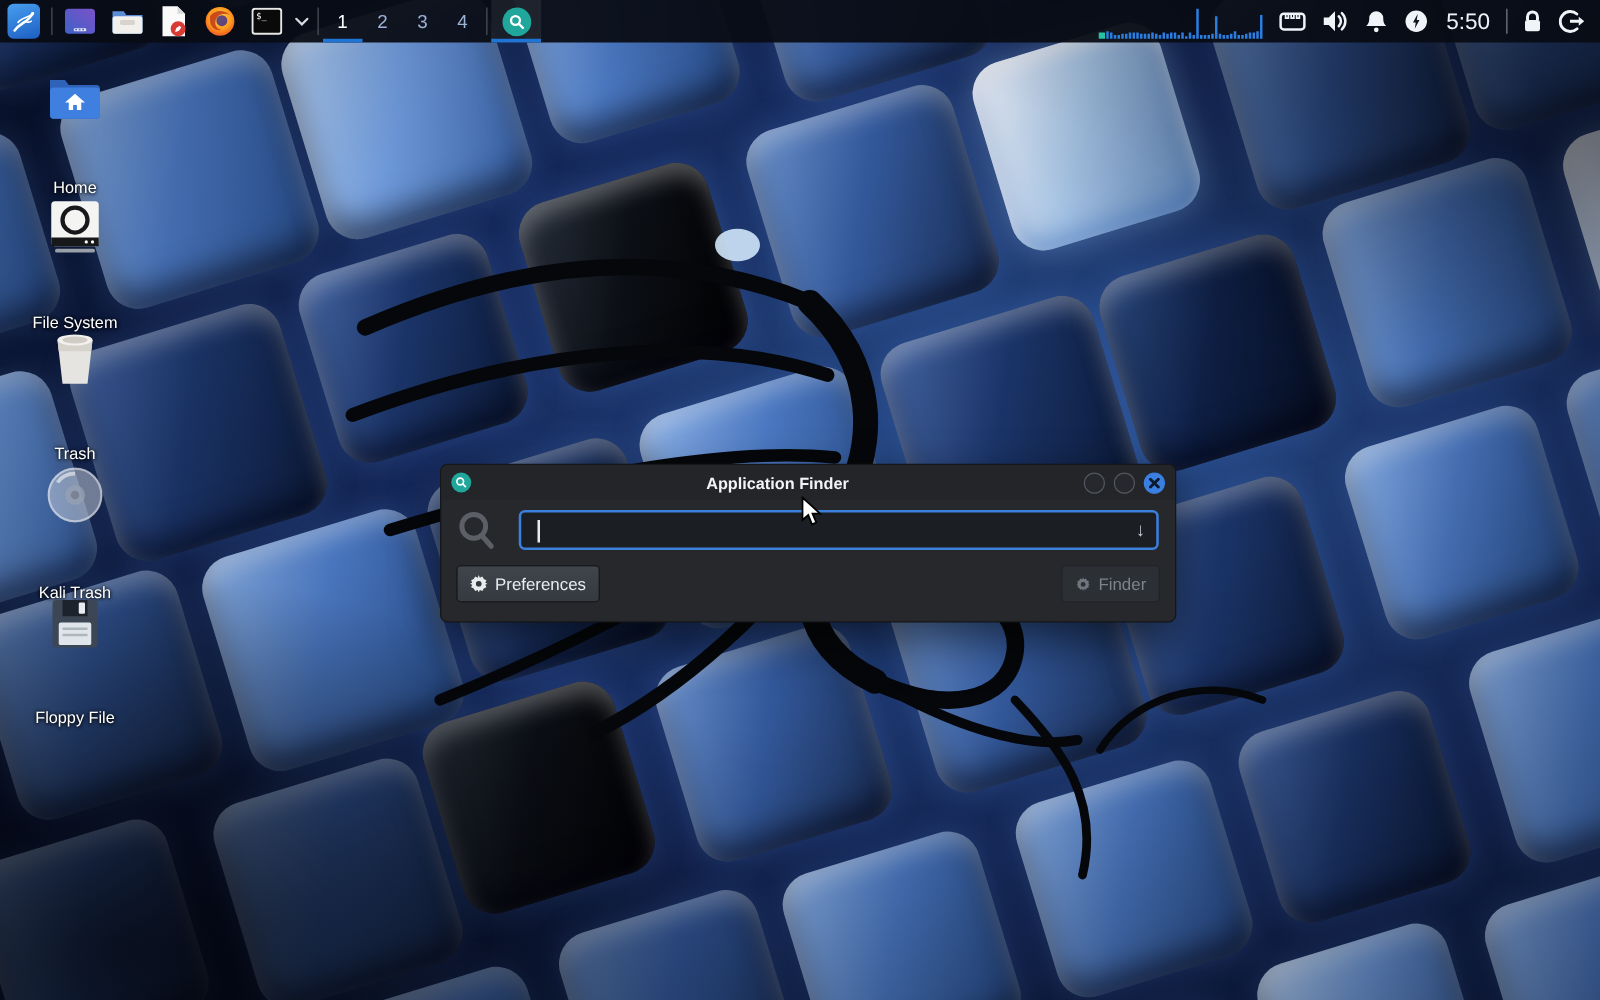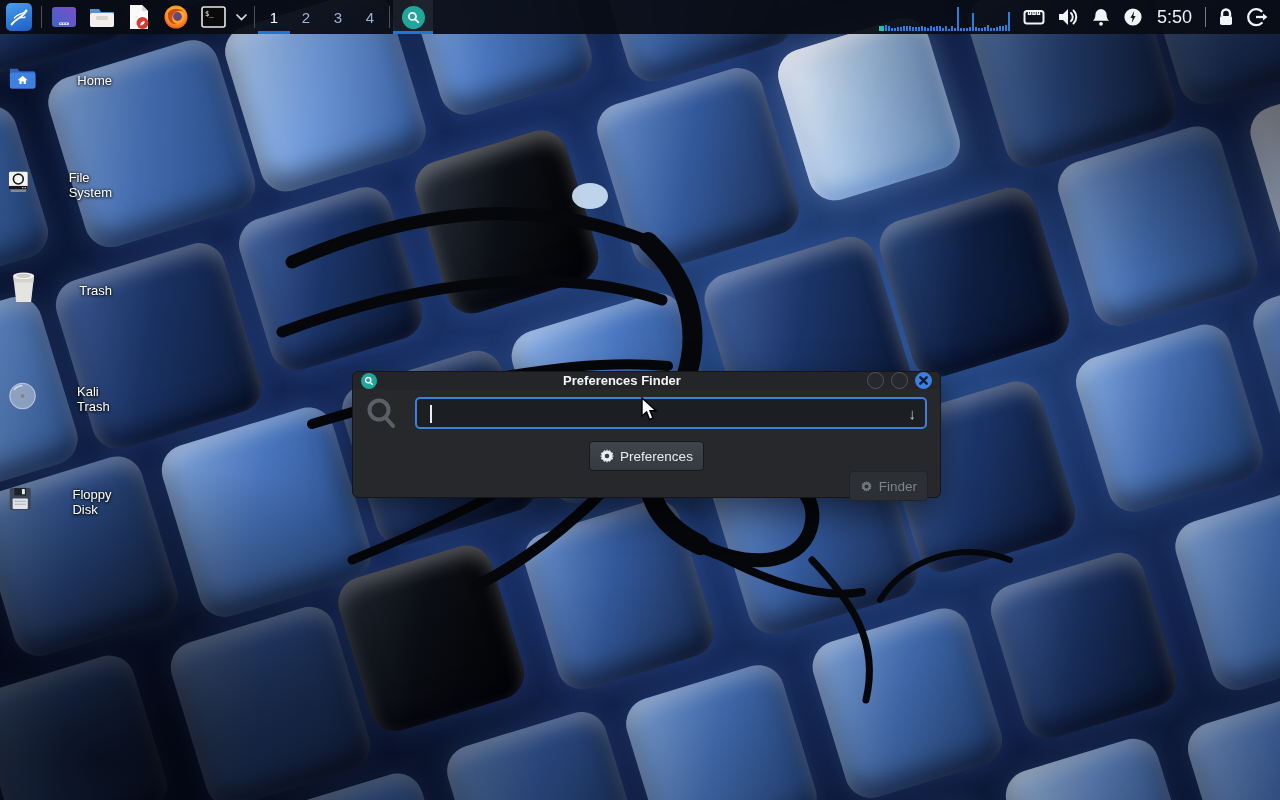--- a/index.html
+++ b/index.html
@@ -42,21 +42,21 @@
   .teal-circle { width:23px; height:23px; border-radius:50%; background:#21a69b;
     display:flex; align-items:center; justify-content:center; }
   #clock { display:flex; align-items:center; font-size:18px; padding:0 8px; color:#eef2f8; }
   #cpu-graph { width:134px; position:relative; margin:0 4px; }
   #cpu-graph .bars { position:absolute; left:6px; right:2px; bottom:3px; height:26px;
     display:flex; align-items:flex-end; gap:1px; }
   #cpu-graph .bar { width:2px; background:#2b7de0; }
   #cpu-graph .dot { position:absolute; left:0; bottom:3px; width:5px; height:5px; background:#27c2a4; }
 
   
-  .desk-icon { position:absolute; width:104px; left:8px; display:flex; flex-direction:row;
+  .desk-icon { position:absolute; width:104px; left:8px; display:flex; flex-direction:column;
     align-items:center; z-index:2; cursor:default;gap:40px; }
   .desk-label { margin-top:6px; font-size:13px; color:#ffffff;
     text-shadow:0 1px 3px rgba(0,0,0,.95), 0 0 3px rgba(0,0,0,.8); }
 
   
   #finder { position:absolute; left:352px; top:371px; width:589px; height:127px; z-index:5;
     background:#26282c; border:1px solid #141619; border-radius:6px;
     box-shadow:0 14px 36px rgba(0,0,0,.55); display:flex; flex-direction:column; }
   #finder-titlebar { height:28px; display:flex; align-items:center; padding:0 8px;
     border-radius:6px 6px 0 0; background:#232529; }
@@ -64,21 +64,21 @@
   .winctl { display:flex; gap:7px; }
   .winctl .wbtn { width:17px; height:17px; border-radius:50%; background:#26282d;
     border:1px solid #51555c; }
   .winctl .wbtn.close { background:#3b7fe0; border-color:#3b7fe0; display:flex;
     align-items:center; justify-content:center; }
   #finder-body { padding:8px 13px 0 13px; display:flex; align-items:center; }
   #finder-input { margin-left:19px; flex:1; height:32px; background:#1b1e23;
     border:2px solid #3c80dc; border-radius:5px; position:relative; display:flex; align-items:center; }
   #caret { position:absolute; left:13px; top:6px; width:2px; height:18px; background:#e9edf2; }
   #input-arrow { margin-left:auto; padding-right:9px; color:#c9cdd3; font-size:15px; }
-  #finder-actions { display:flex; align-items:center; padding:12px 12px 0 12px;flex-direction:column; }
+  #finder-actions { display:flex; padding:12px 12px 0 12px; }
   .fbtn { height:30px; display:flex; align-items:center; gap:6px; padding:0 10px;
     border-radius:4px; font-size:13.5px; }
   #btn-preferences { background:linear-gradient(#40454c,#353a41); border:1px solid #17191d;
     color:#e9ecef; }
   #btn-launch { margin-left:auto; background:#2c2f34; border:1px solid #202329; color:#7d838b; }
 
   
   #cursor { position:absolute; left:641px; top:397px; z-index:20; pointer-events:none; }
   svg { display:block; }
 </style>
@@ -197,32 +197,32 @@
 
   <div class="desk-icon" style="top:478px">
     <svg width="42" height="42" viewBox="0 0 42 42">
       <rect x="3" y="2" width="36" height="38" rx="3" fill="#3c4654"></rect>
       <rect x="11" y="2" width="20" height="13" fill="#1d232d"></rect>
       <rect x="24" y="4" width="5" height="9" rx="1" fill="#e8ecf0"></rect>
       <rect x="8" y="20" width="26" height="18" rx="1.5" fill="#dfe5ea"></rect>
       <rect x="11" y="24" width="20" height="2" fill="#aeb6bd"></rect>
       <rect x="11" y="29" width="20" height="2" fill="#aeb6bd"></rect>
     </svg>
-    <span class="desk-label">Floppy Disk</span>
+    <span class="desk-label">Floppy File</span>
   </div>
 
   <div id="finder">
     <div id="finder-titlebar">
       <span class="teal-circle" style="width:16px;height:16px">
         <svg width="10" height="10" viewBox="0 0 12 12">
             <circle cx="5" cy="5" r="3.2" fill="none" stroke="#fff" stroke-width="1.6"></circle>
             <line x1="7.4" y1="7.4" x2="10.4" y2="10.4" stroke="#fff" stroke-width="1.6"></line>
           </svg>
       </span>
-      <span id="finder-title">Preferences Finder</span>
+      <span id="finder-title">Application Finder</span>
       <span class="winctl">
         <span class="wbtn"></span>
         <span class="wbtn"></span>
         <span class="wbtn close">
           <svg width="9" height="9" viewBox="0 0 10 10">
               <path d="M1.5,1.5 L8.5,8.5 M8.5,1.5 L1.5,8.5" stroke="#0c1a2e" stroke-width="2.6" stroke-linecap="round"></path>
             </svg>
         </span>
       </span>
     </div>

